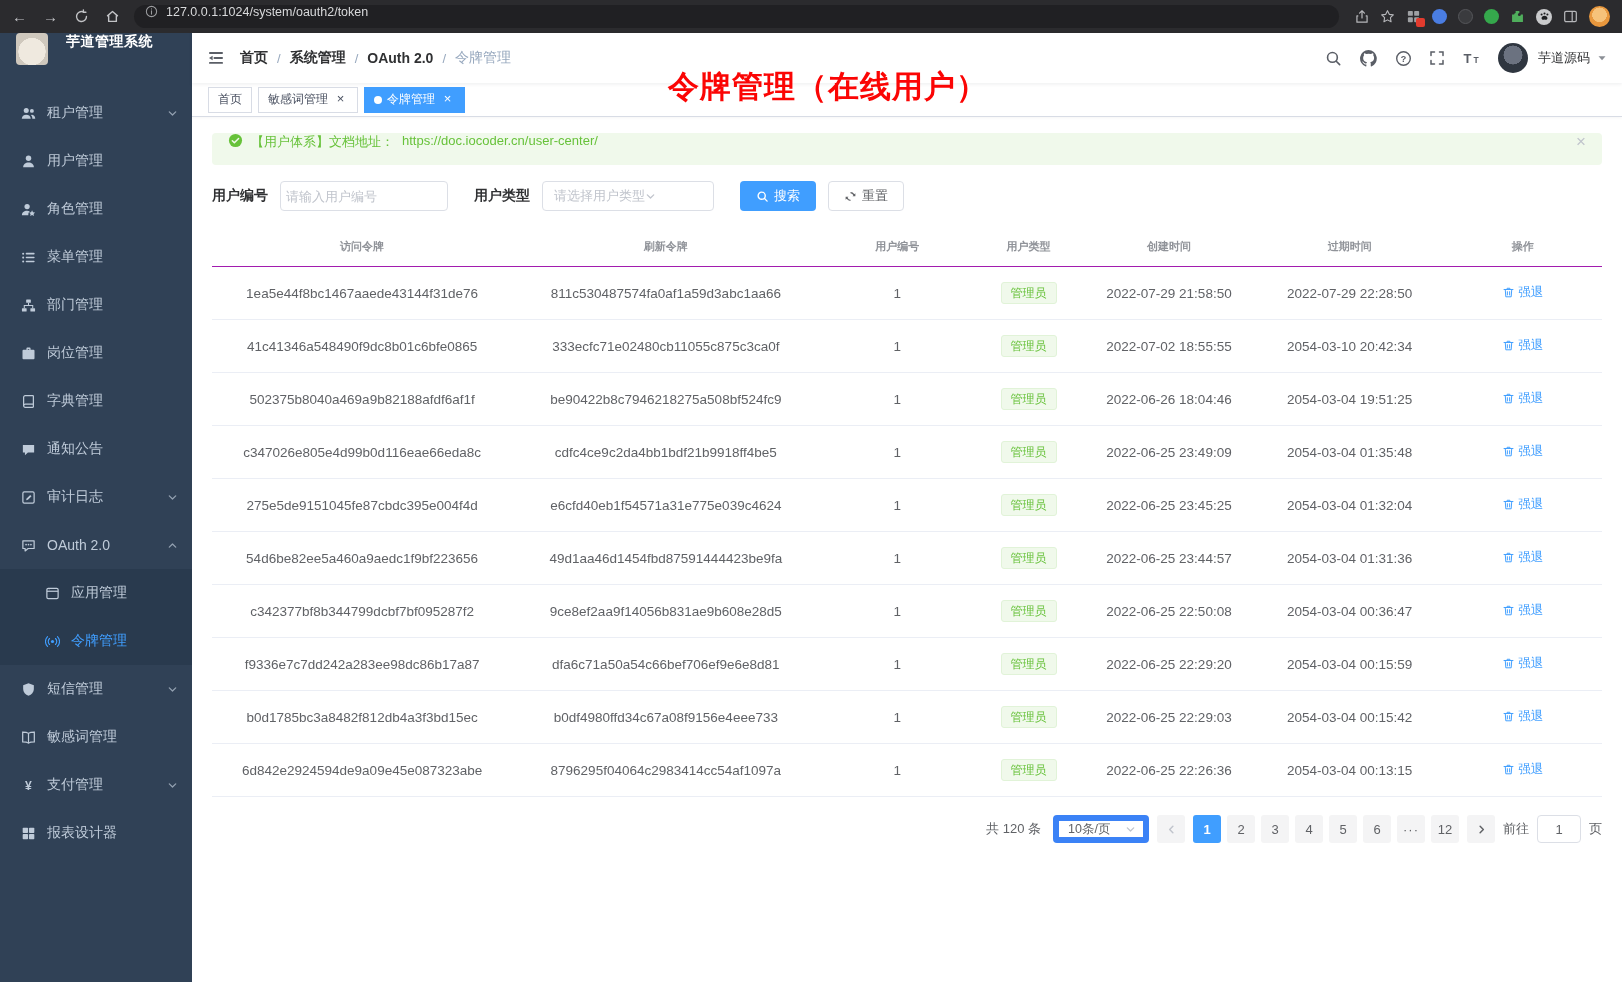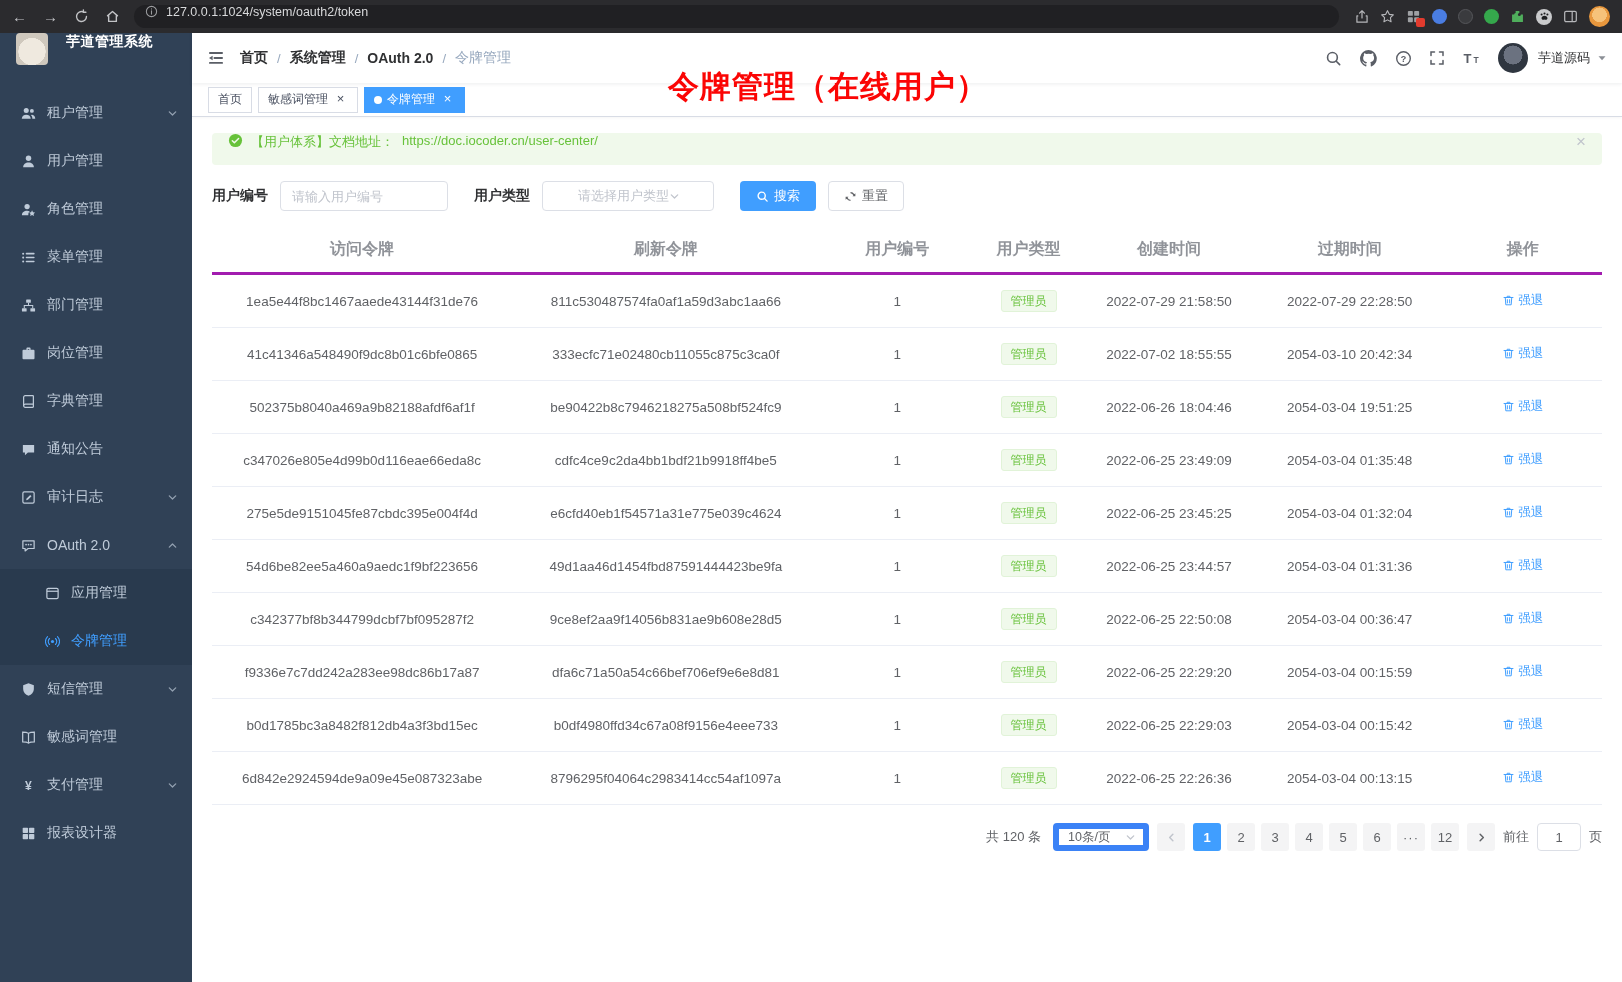--- a/index.html
+++ b/index.html
@@ -59,30 +59,30 @@
 
 
 .content{flex:1;padding:16px 20px 0;overflow:hidden}
 .alert{height:32px;background:#f0f9eb;border-radius:4px;display:flex;align-items:flex-start;gap:8px;padding:0 16px;font-size:13px;color:#67c23a}
 .alert-link{color:#67c23a;text-decoration:none;cursor:pointer}
 .alert-close{margin-left:auto;color:#c0c4cc;font-size:17px;cursor:pointer;line-height:1}
 
 .filters{margin-top:16px;display:flex;align-items:center;gap:12px}
 .f-label{font-size:14px;font-weight:bold;color:#303133;white-space:nowrap}
 .ml{margin-left:14px}
-.f-input{width:168px;height:30px;border:1px solid #dcdfe6;border-radius:4px;padding:0 11px;font-size:13px;color:#606266;outline:none;background:#fff}
+.f-input{width:168px;height:30px;border:1px solid #dcdfe6;border-radius:4px;padding:0 5px;font-size:13px;color:#606266;outline:none;background:#fff}
 .f-input::placeholder{color:#c0c4cc}
-.f-select{width:172px;height:30px;border:1px solid #dcdfe6;border-radius:4px;padding:0 9px 0 11px;font-size:13px;color:#c0c4cc;background:#fff;display:flex;align-items:center;justify-content:center;cursor:pointer}
+.f-select{width:172px;height:30px;border:1px solid #dcdfe6;border-radius:4px;padding:0 9px 0 11px;font-size:13px;color:#c0c4cc;background:#fff;display:flex;align-items:center;justify-content:flex-start;cursor:pointer}
 .sel-caret{display:inline-flex;color:#c0c4cc}
 .btn{height:30px;border-radius:4px;font-size:13px;display:inline-flex;align-items:center;gap:5px;padding:0 15px;cursor:pointer;border:1px solid transparent;font-family:inherit}
 .btn-primary{background:#409eff;color:#fff}
 .btn-plain{background:#fff;border-color:#dcdfe6;color:#606266}
 
 .table{width:100%;border-collapse:collapse;table-layout:fixed;margin-top:16px}
-.table th{color:#909399;font-weight:bold;font-size:16px;padding:12px 4px;border-bottom:3px solid #a21caf;white-space:nowrap}
+.table th{color:#909399;font-weight:bold;font-size:11px;padding:12px 4px;border-bottom:1px solid #a21caf;white-space:nowrap}
 .table td{color:#606266;font-size:13.5px;padding:15px 4px;border-bottom:1px solid #ebeef5;text-align:center;white-space:nowrap;overflow:hidden;text-overflow:ellipsis}
 .badge{display:inline-block;padding:2px 9px;font-size:12px;line-height:16px;border-radius:3px;background:#f0f9eb;color:#67c23a;border:1px solid #e1f3d8}
 .action-link{color:#409eff;font-size:12.5px;display:inline-flex;align-items:center;gap:3px;cursor:pointer;text-decoration:none}
 
 .pagination{margin-top:18px;display:flex;align-items:center;justify-content:flex-end;gap:8px;font-size:13px;color:#606266;padding-bottom:16px}
 .pg-total{margin-right:4px;white-space:nowrap}
 .pg-size{width:96px;height:28px;border:6px solid #3b82f6;border-radius:4px;padding:0 7px 0 9px;display:flex;align-items:center;justify-content:space-between;font-size:12.5px;color:#606266;cursor:pointer;background:#fff}
 .pg-pages{display:inline-flex;gap:6px}
 .pbtn{min-width:28px;height:28px;background:#f4f4f5;color:#606266;border-radius:3px;display:inline-flex;align-items:center;justify-content:center;font-size:13px;cursor:pointer;padding:0 4px}
 .pbtn.active{background:#409eff;color:#fff;font-weight:bold;cursor:default}

